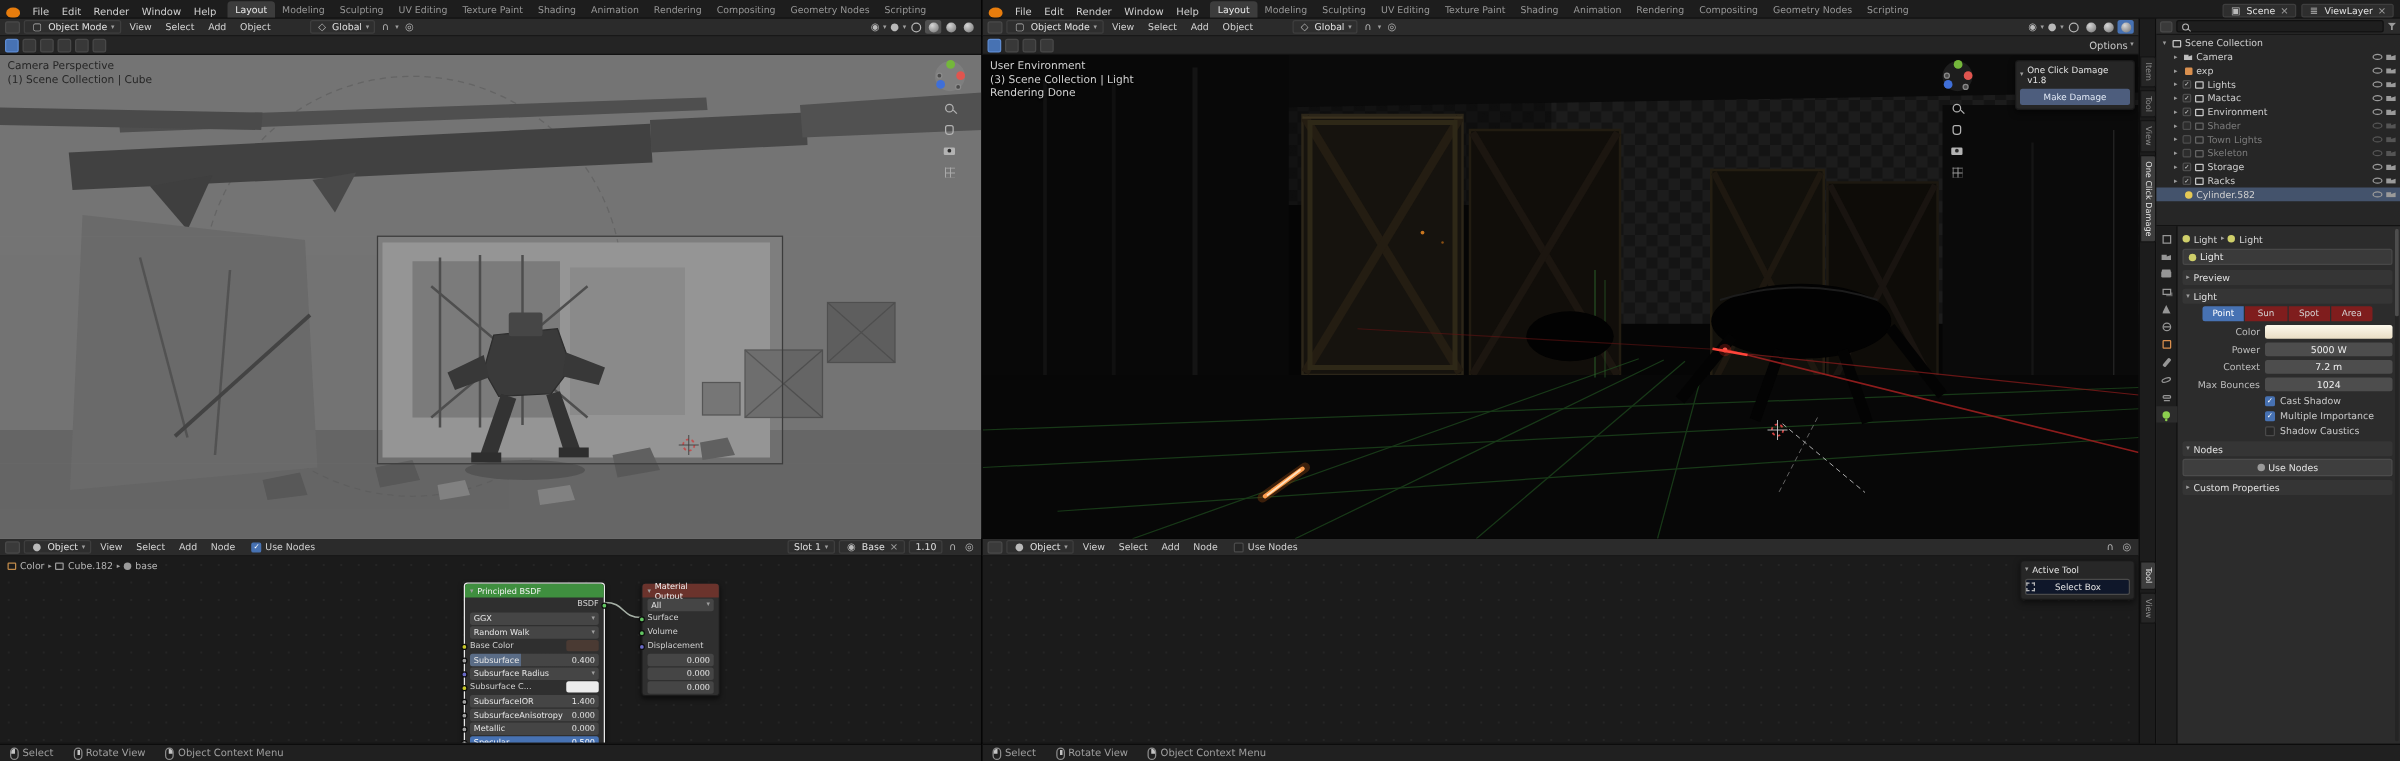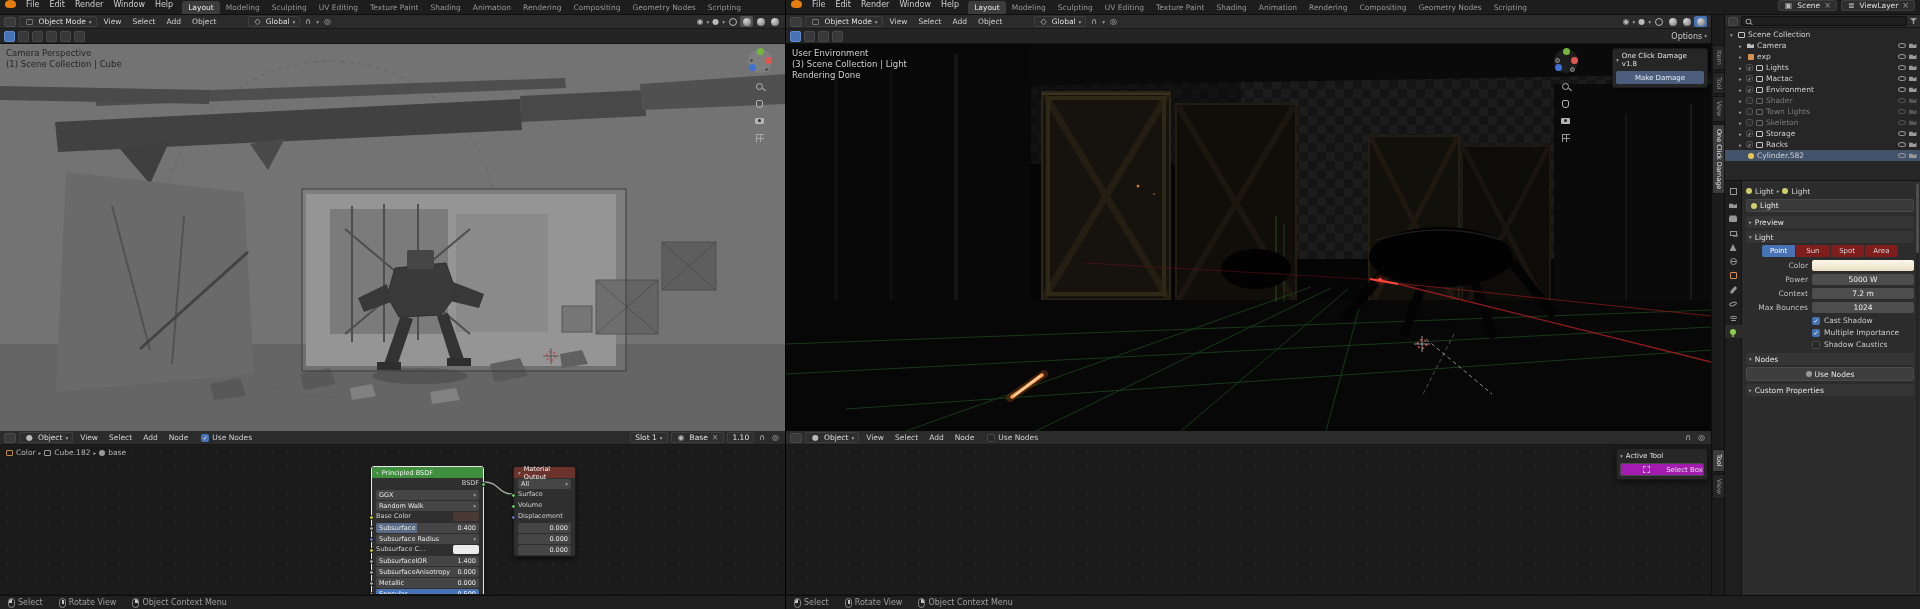--- a/index.html
+++ b/index.html
@@ -5,21 +5,21 @@
   *{margin:0;padding:0;box-sizing:border-box}
   html,body{width:1920px;height:609px;overflow:hidden;background:#111;
     font-family:"DejaVu Sans","Liberation Sans",sans-serif;color:#c8c8c8;font-size:8px;}
   #app{position:relative;width:1920px;height:609px;background:#161616}
   .abs{position:absolute}
   .win{position:absolute;top:0;bottom:0;overflow:hidden}
   #win-left{left:0;width:786px;border-right:1px solid #000}
   #win-right{left:786px;width:1134px}
 
   
-  .tb{height:15px;background:#1d1d1d;display:flex;align-items:flex-start;padding:0 5px;border-bottom:1px solid #101010;white-space:nowrap}
+  .tb{height:15px;background:#1d1d1d;display:flex;align-items:flex-end;padding:0 5px;border-bottom:1px solid #101010;white-space:nowrap}
   .logo{width:11px;height:8px;background:#e87d0d;border-radius:55% 55% 45% 45%;margin-right:5px;flex:none}
   .mn{padding:0 5px;color:#d0d0d0;font-size:8px}
   .wst{display:flex;align-self:flex-end;margin-left:4px;height:13px}
   .wtab{padding:2px 6px;border-radius:3px 3px 0 0;color:#979797;font-size:7.5px}
   .wtab.act{background:#3c3c3c;color:#eaeaea}
   .tb-right{margin-left:auto;display:flex;align-items:center;gap:4px}
   .pill{display:flex;align-items:center;gap:3px;background:#2e2e2e;border:1px solid #3e3e3e;border-radius:2px;height:11px;padding:0 4px;color:#e0e0e0;font-size:7.5px}
   .car{font-size:5.5px;color:#9f9f9f}
   .xbtn{color:#9a9a9a;font-size:8px;padding:0 1px}
 
@@ -53,21 +53,21 @@
   .ic-mag::after{content:"";position:absolute;width:4px;height:1.2px;background:#b3b3b3;right:-3.5px;bottom:-1px;transform:rotate(45deg)}
   .ic-hand{width:7px;height:8px;border:1.2px solid #b3b3b3;border-radius:2px 2px 3px 3px}
   .ic-cam{width:9px;height:6px;background:#b3b3b3;border-radius:1px;position:relative}
   .ic-cam::after{content:"";position:absolute;left:3px;top:1.5px;width:3px;height:3px;border-radius:50%;background:#2b2b2b}
   .ic-grid{width:8px;height:8px;opacity:.85;background:linear-gradient(#b3b3b3 1px,transparent 1px),linear-gradient(90deg,#b3b3b3 1px,transparent 1px);background-size:4px 4px}
 
   
   .fpanel{position:absolute;background:rgba(40,40,40,.96);border:1px solid #191919;border-radius:3px;padding:3px;font-size:7px;color:#ddd;z-index:5;box-shadow:0 2px 5px rgba(0,0,0,.5)}
   .fpanel .hd{display:flex;align-items:center;gap:3px;margin-bottom:3px;color:#e3e3e3}
   .btn-dmg{height:13px;background:#4d5d7d;border-radius:2px;display:flex;align-items:center;justify-content:center;color:#e2eaf6}
-  .btn-gray{height:13px;background:#a21caf;border:1px solid #4a4a4a;border-radius:2px;display:flex;align-items:center;gap:16px;justify-content:flex-end;color:#e0e0e0}
+  .btn-gray{height:13px;background:#0f172a;border:1px solid #4a4a4a;border-radius:2px;display:flex;align-items:center;gap:16px;justify-content:flex-start;color:#e0e0e0}
   .boxic{width:7px;height:7px;border:1px dashed #b9b9b9}
 
   
   #gapcol{position:absolute;left:925px;top:15px;width:14px;bottom:14px;background:#1c1c1c;border-left:1px solid #0d0d0d;border-right:1px solid #0d0d0d}
   .vtabs{position:absolute;left:0;width:14px;display:flex;flex-direction:column;gap:2px}
   .vtab{writing-mode:vertical-rl;font-size:6.5px;color:#8d8d8d;background:#262626;border:1px solid #141414;padding:4px 1px;width:13px;text-align:center;border-radius:0 2px 2px 0}
   .vtab.act{background:#3d3d3d;color:#e8e8e8}
 
   
   .ne{position:relative;height:149px;background:#1b1b1b;overflow:hidden;

